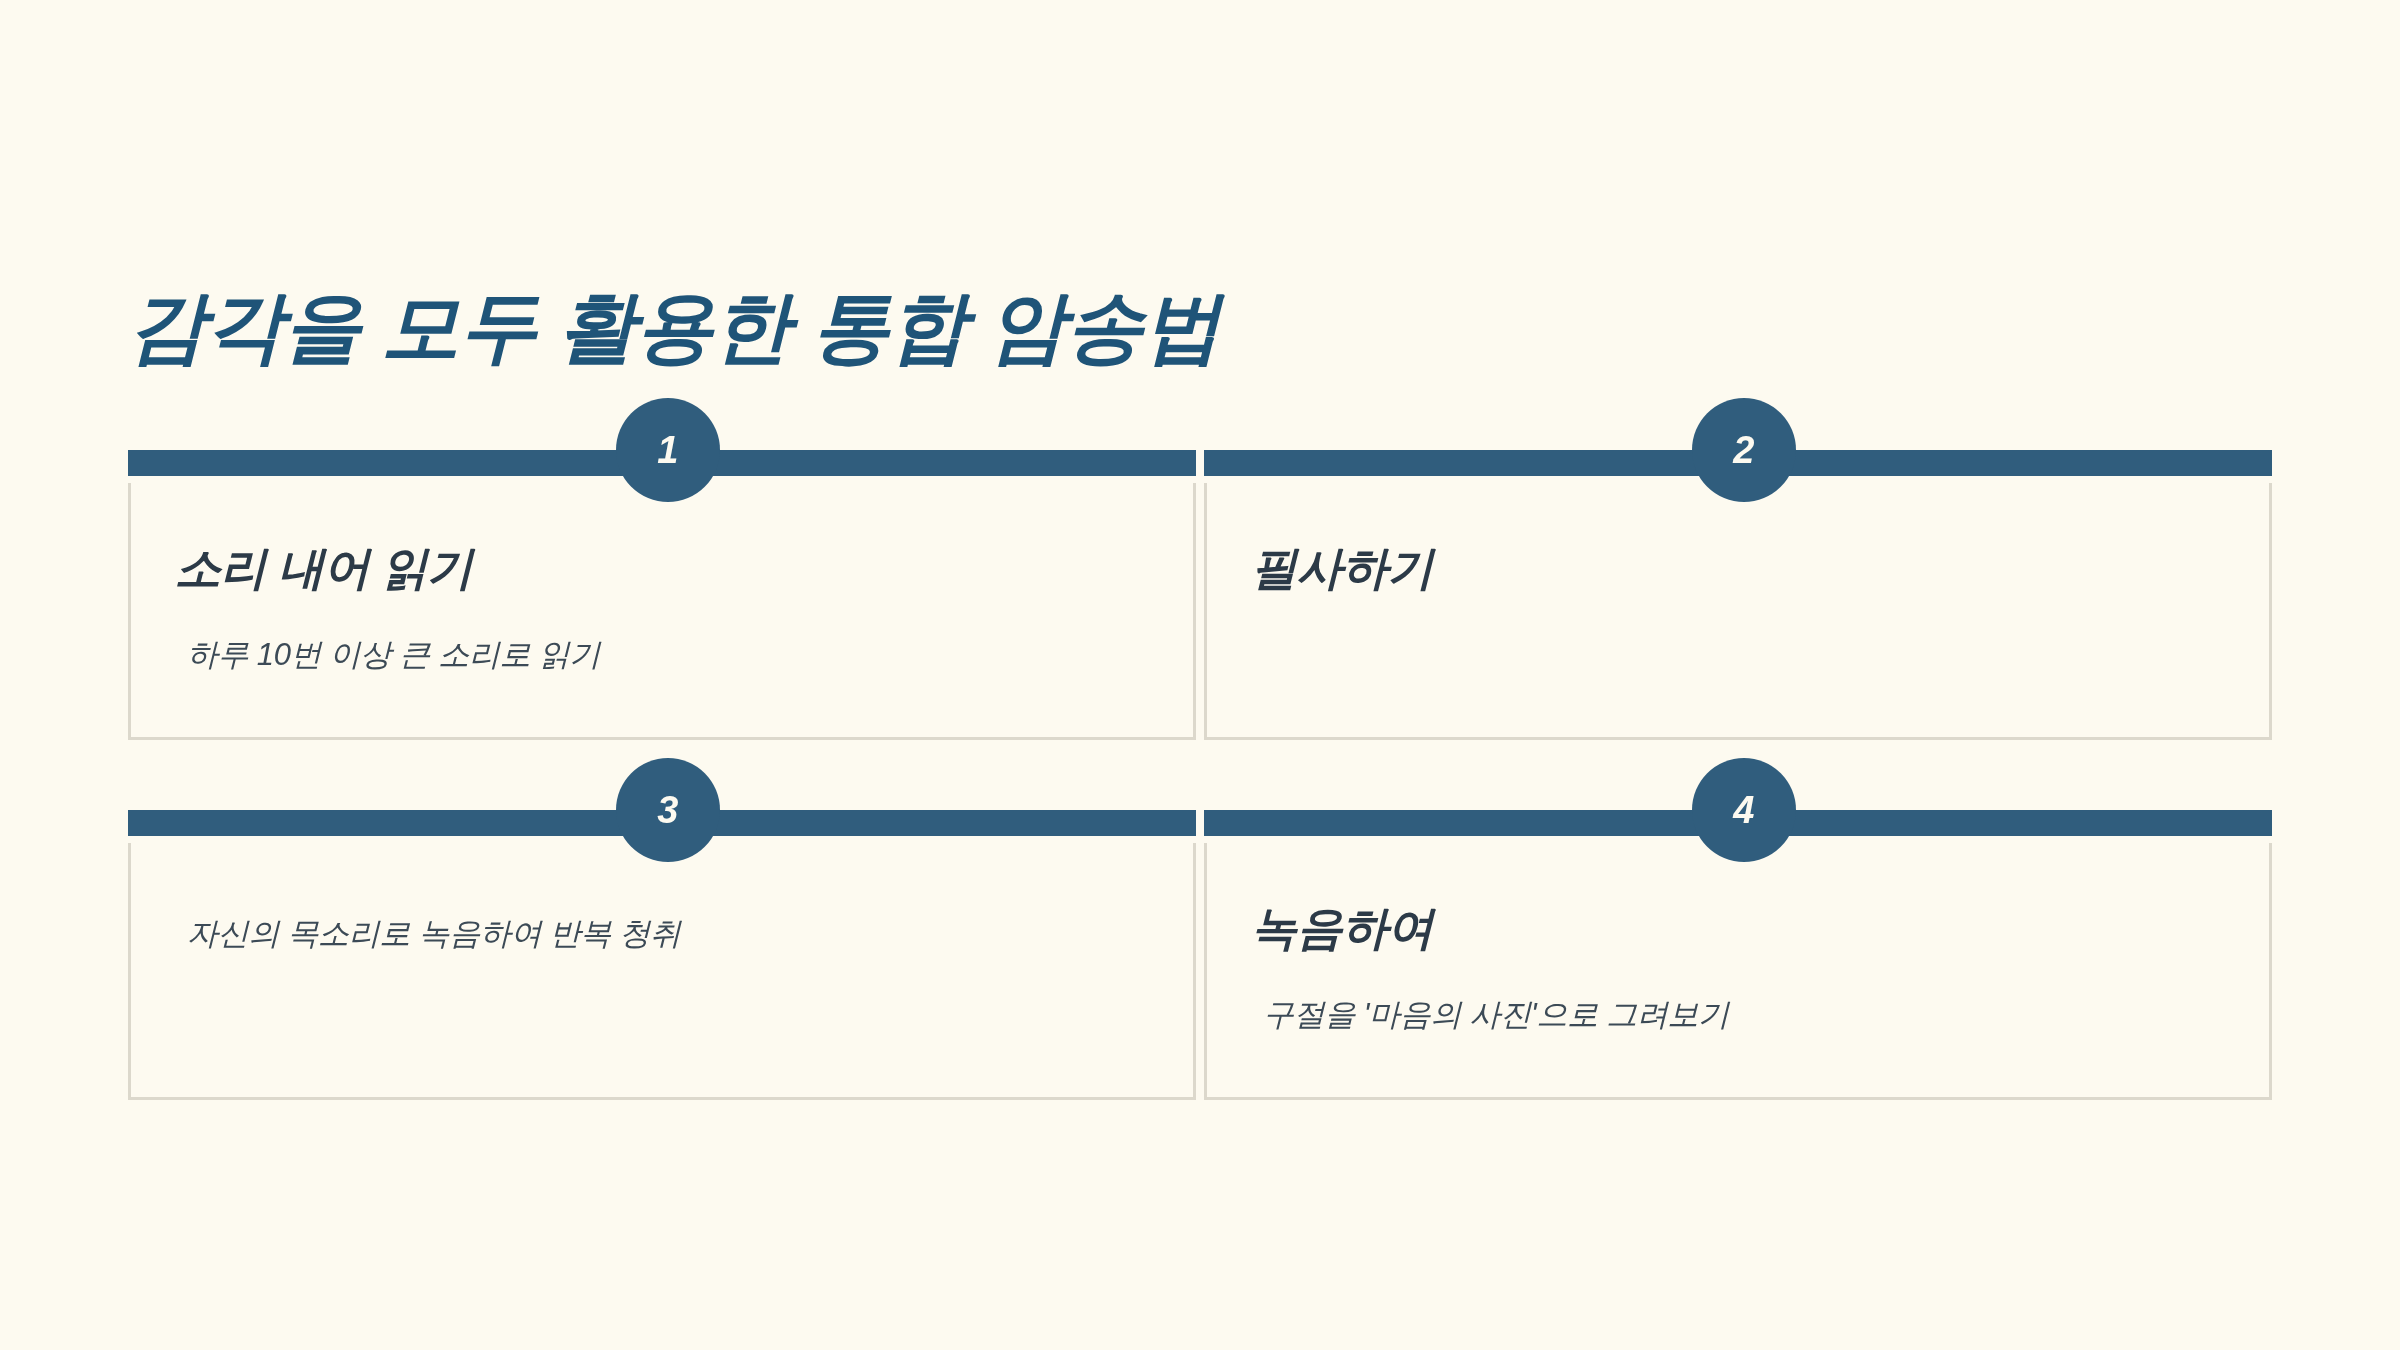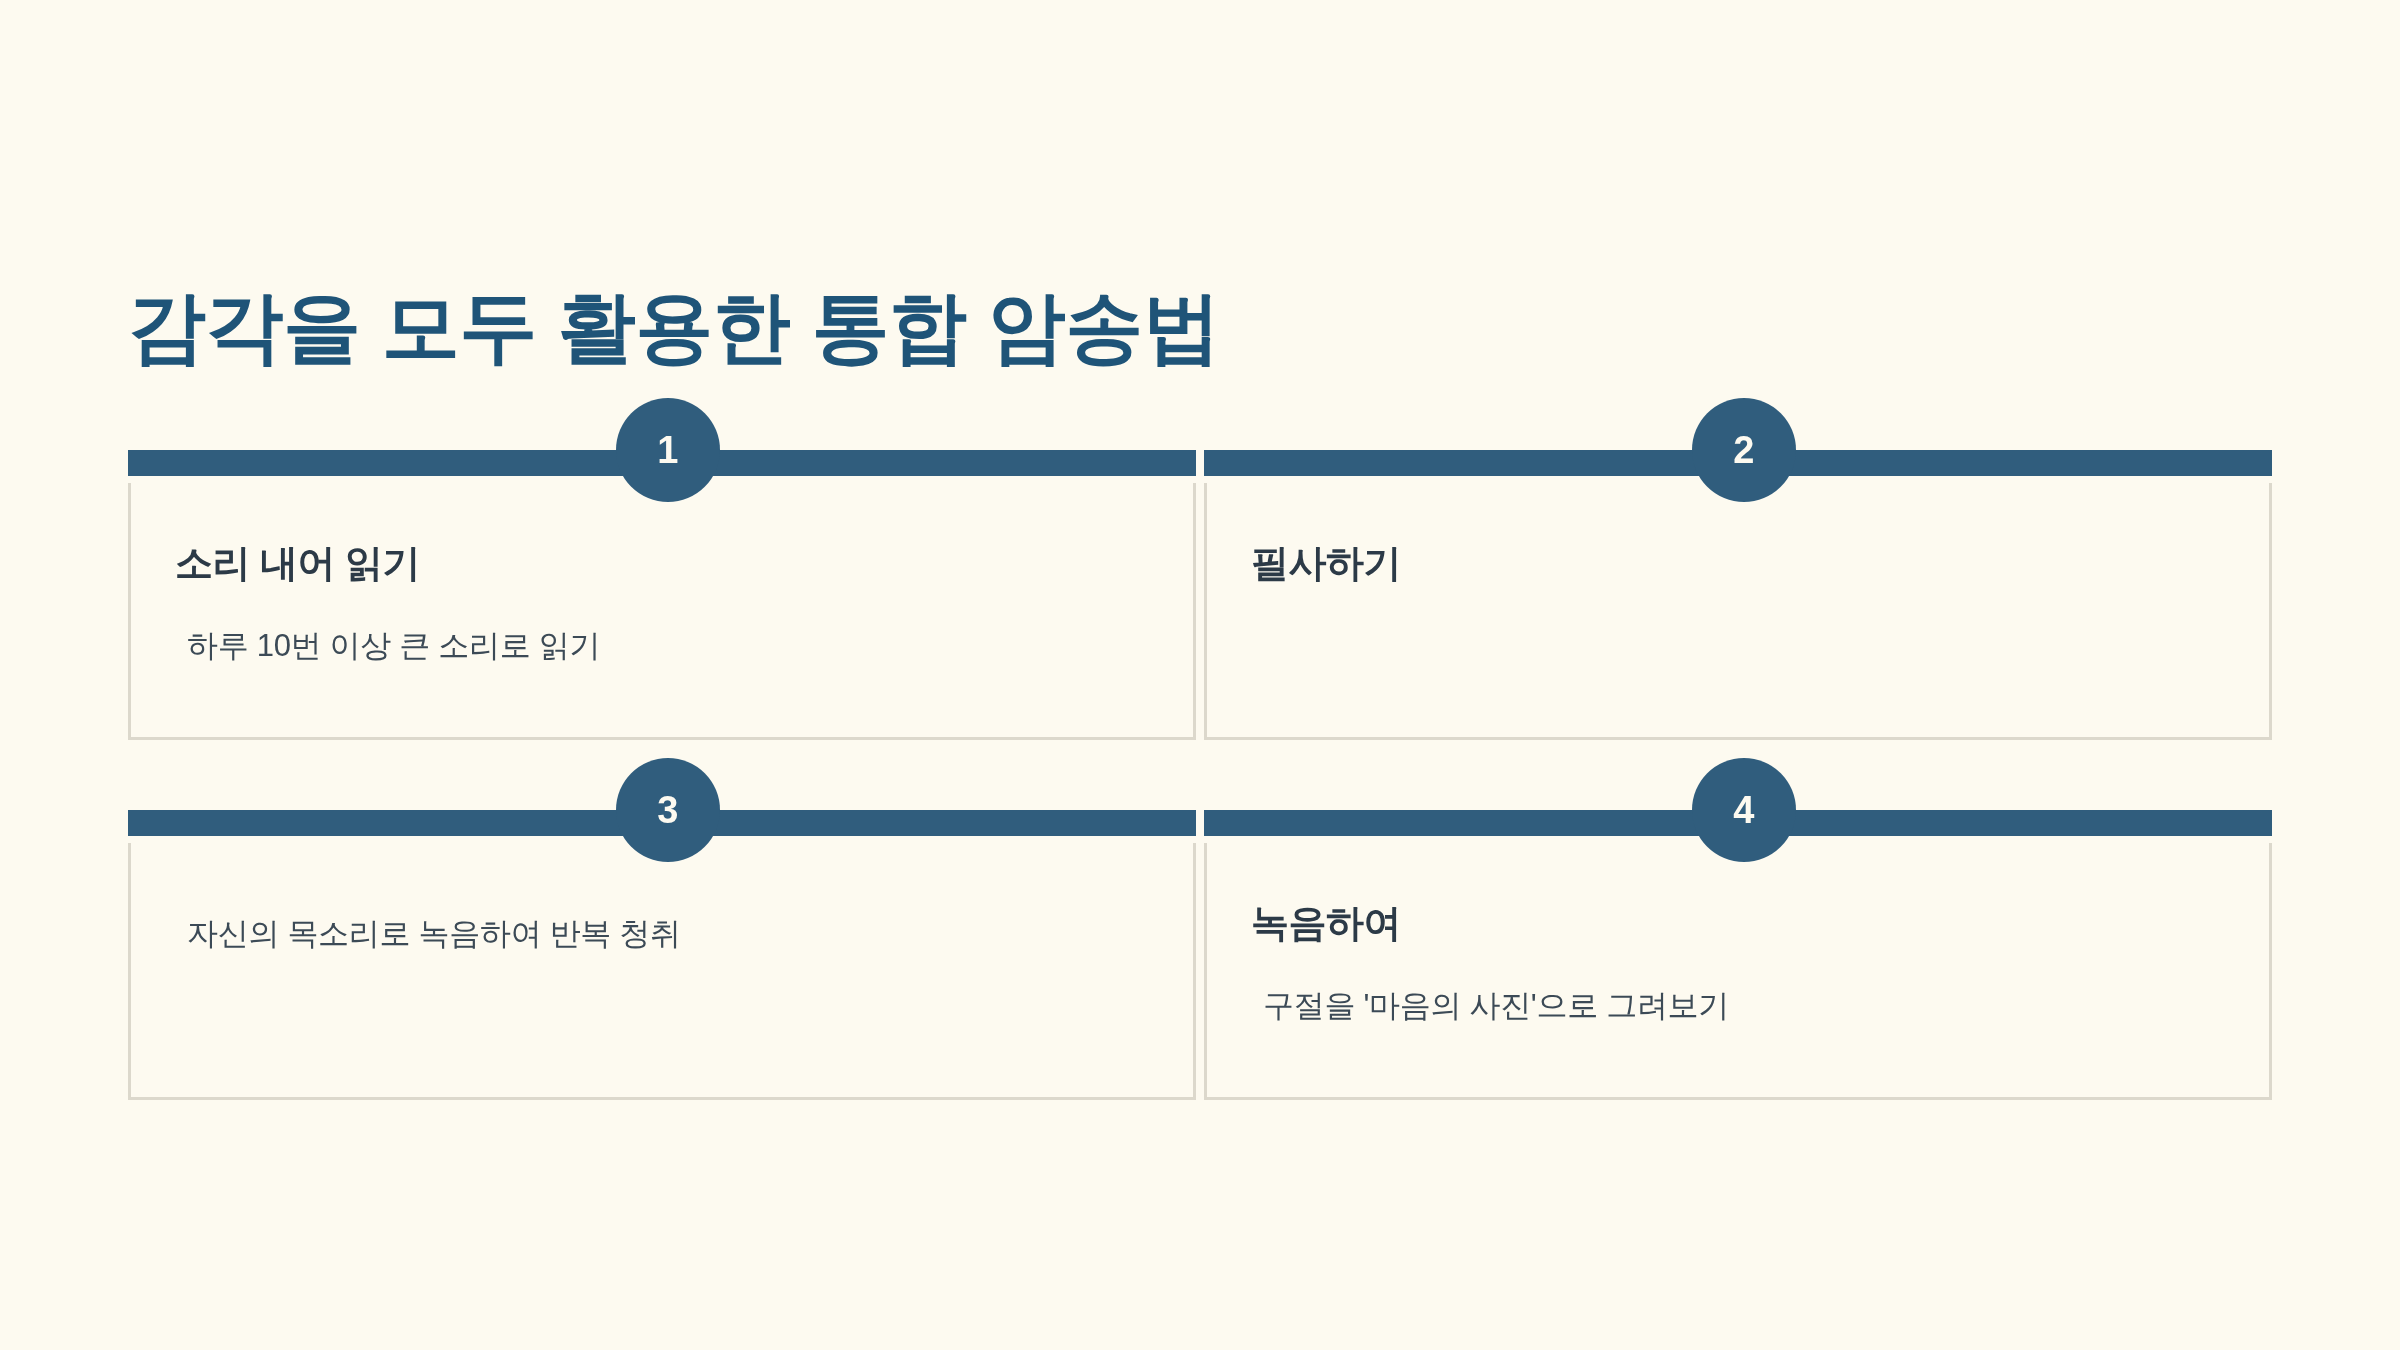--- a/index.html
+++ b/index.html
@@ -15,20 +15,21 @@
     overflow: hidden;
     -webkit-font-smoothing: antialiased;
   }
 
   .slide {
     position: relative;
     width: 2400px;
     height: 1350px;
     box-sizing: border-box;
     background: #fdfaf0;
+    font-style: italic;
   }
 
   
   .page-title {
     position: absolute;
     left: 128px;
     top: 232px;
     font-size: 78px;
     line-height: 1.12;
     font-weight: 700;
@@ -87,21 +88,21 @@
     justify-content: center;
     line-height: 1;
     letter-spacing: 0.5px;
   }
 
   .card-body {
     padding: 58px 44px 0 44px;
   }
 
   .card-title {
-    font-size: 38px;
+    font-size: 46px;
     font-weight: 600;
     color: #2c3a47;
     line-height: 1.2;
     margin: 0 0 38px 0;
     letter-spacing: -0.5px;
   }
 
   .card-desc {
     font-size: 31px;
     font-weight: 400;

